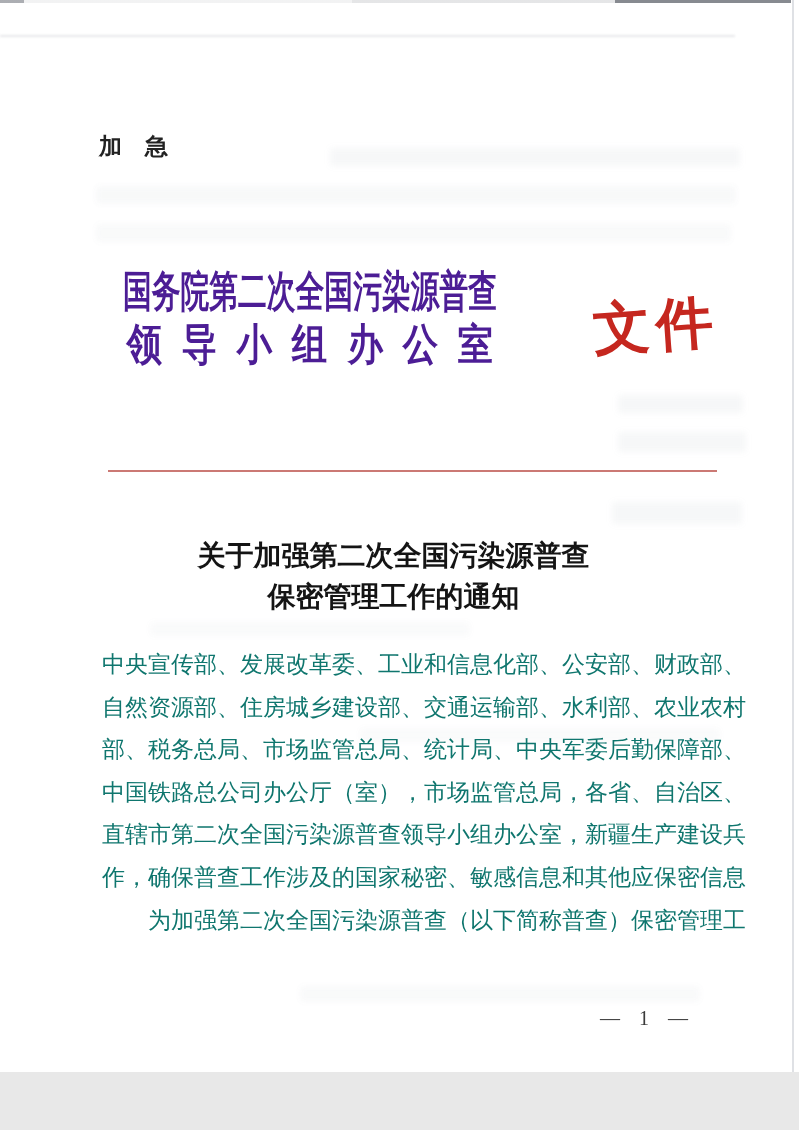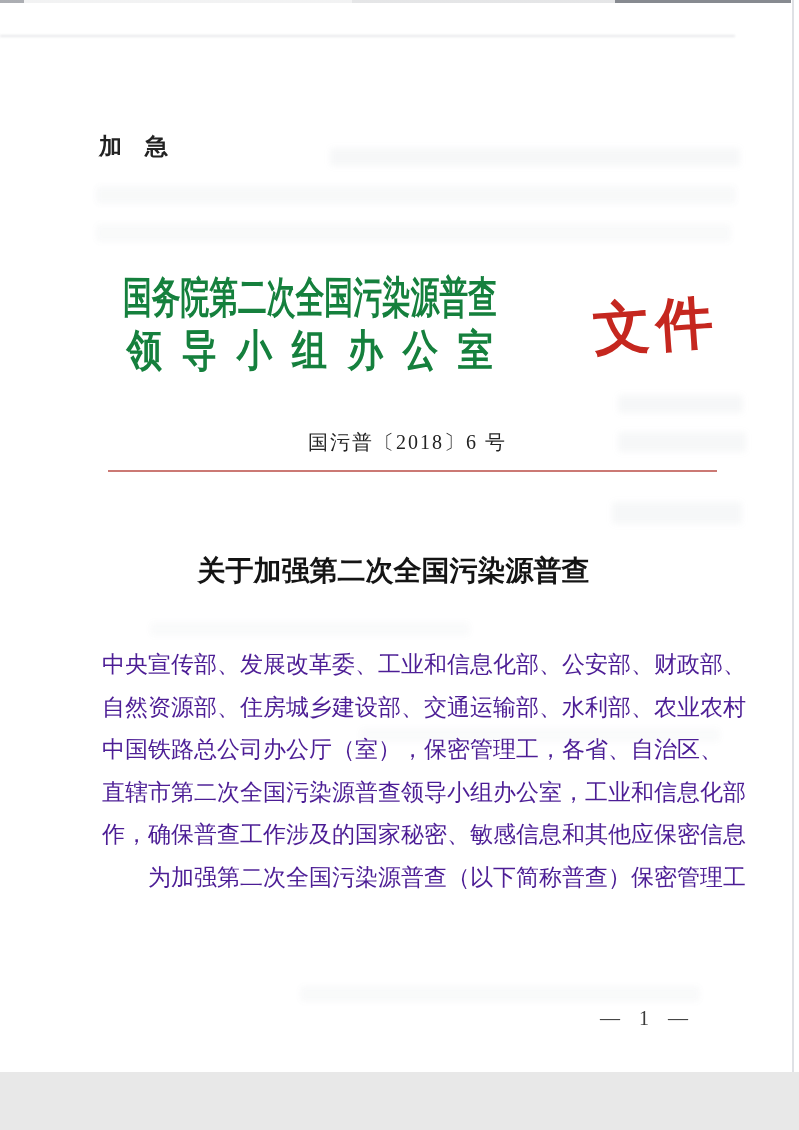--- a/index.html
+++ b/index.html
@@ -35,21 +35,21 @@
   }
 
   
   .urgency {
     position:absolute; top:131px; left:99px;
     font-size:23px; font-weight:bold; color:#222;
   }
 
   
   .letterhead { position:absolute; top:268px; left:123px; }
-  .lh-left { width:374px; color:#15803d; font-weight:bold;margin-top:6px; }
+  .lh-left { width:374px; color:#4c1d95; font-weight:bold; }
   .lh-line1 { height:48px; line-height:48px; overflow:visible; white-space:nowrap; }
   .lh-line1 .scalewrap {
     display:inline-block; white-space:nowrap;
     font-size:43px; line-height:48px;
     transform: scaleX(0.669); transform-origin: 0 50%;
   }
   .lh-line2 {
     margin-top:4px; width:374px; height:50px;
     display:flex; justify-content:space-between; align-items:center;
     font-size:43px; line-height:50px;
@@ -69,27 +69,27 @@
   }
 
   
   .red-rule {
     position:absolute; top:470px; left:108px; width:609px; height:2px;
     background:#c2625c; opacity:.85;
   }
 
   
   .doc-title {
-    position:absolute; top:550px; left:102px; width:611px;
+    position:absolute; top:535px; left:102px; width:611px;
     text-align:center; font-weight:bold; font-size:28px;
     line-height:41px; color:#141414; transform: translateX(-14px);
   }
 
   
-  .doc-body { position:absolute; top:644px; left:102px; width:611px; font-size:23px; color:#4c1d95; }
+  .doc-body { position:absolute; top:644px; left:102px; width:611px; font-size:23px; color:#0f766e; }
   .body-line {
     height:42.6px; line-height:42.6px; white-space:nowrap;
     text-align: justify; text-align-last: justify;
   }
   .body-line.no-stretch { text-align-last: left; }
   .body-line.indent { text-indent: 2em; }
 
   
   .page-number {
     position:absolute; top:1007px; left:545px; width:200px;
@@ -129,32 +129,33 @@
           <span>小</span>
           <span>组</span>
           <span>办</span>
           <span>公</span>
           <span>室</span>
         </div>
     </div>
     <div class="doc-type">文件</div>
   </div>
 
-  <div class="doc-number">国污普〔2018〕6 号</div>
 
   <div class="red-rule"></div>
 
   <div class="doc-title">
     <div>关于加强第二次全国污染源普查</div>
+    <div>保密管理工作的通知</div>
   </div>
 
   <div class="doc-body">
     <div class="body-line">中央宣传部、发展改革委、工业和信息化部、公安部、财政部、</div>
     <div class="body-line">自然资源部、住房城乡建设部、交通运输部、水利部、农业农村</div>
-    <div class="body-line">中国铁路总公司办公厅（室），保密管理工，各省、自治区、</div>
-    <div class="body-line">直辖市第二次全国污染源普查领导小组办公室，工业和信息化部</div>
+    <div class="body-line">部、税务总局、市场监管总局、统计局、中央军委后勤保障部、</div>
+    <div class="body-line">中国铁路总公司办公厅（室），市场监管总局，各省、自治区、</div>
+    <div class="body-line">直辖市第二次全国污染源普查领导小组办公室，新疆生产建设兵</div>
     <div class="body-line">作，确保普查工作涉及的国家秘密、敏感信息和其他应保密信息</div>
     <div class="body-line indent">为加强第二次全国污染源普查（以下简称普查）保密管理工</div>
   </div>
 
   <div class="page-number">— 1 —</div>
 
 </div>
 
 </body></html>

